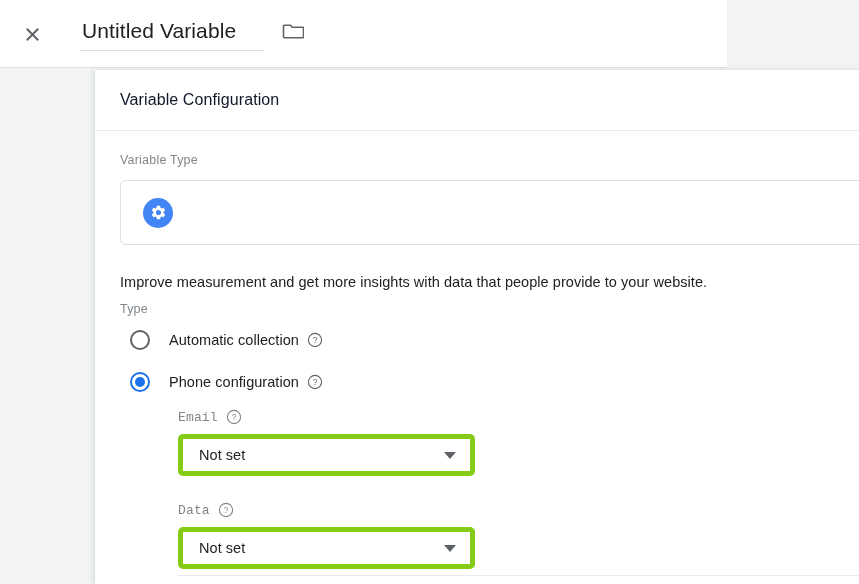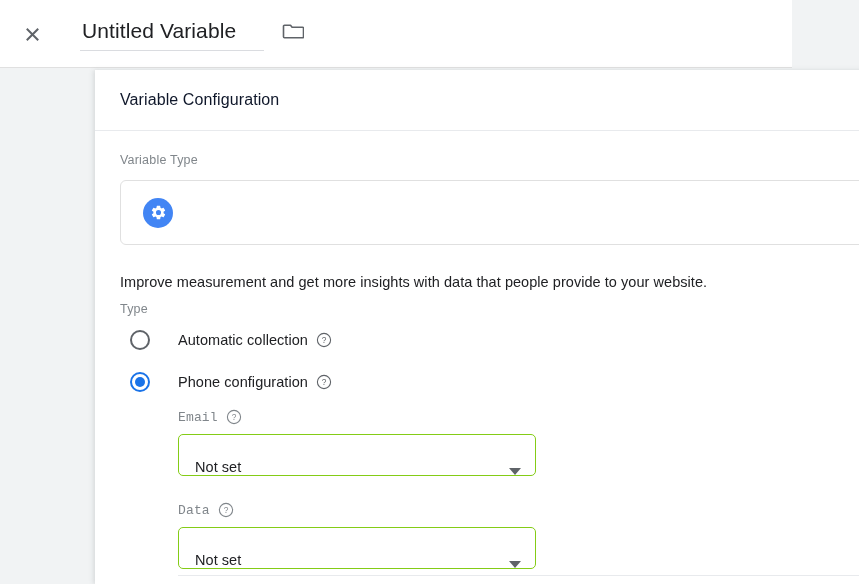--- a/index.html
+++ b/index.html
@@ -13,21 +13,21 @@
     background: #f1f3f4;
     font-family: "Liberation Sans", sans-serif;
     -webkit-font-smoothing: antialiased;
     color: #202124;
   }
 
   
   .topbar {
     position: absolute;
     top: 0; left: 0;
-    width: 792px;
+    width: 727px;
     height: 68px;
     background: #ffffff;
     border-bottom: 1px solid #e0e0e0;
     box-sizing: border-box;
     display: flex;
     align-items: center;
   }
   .close-btn {
     width: 40px; height: 40px;
     margin-left: 12px;
@@ -165,21 +165,21 @@
   }
   .radio-outer.checked {
     border-color: #1a73e8;
   }
   .radio-dot {
     width: 10px; height: 10px;
     border-radius: 50%;
     background: #1a73e8;
   }
   .radio-label {
-    margin-left: 28px;
+    margin-left: 19px;
     font-size: 14.5px;
     color: #202124;
     letter-spacing: 0.05px;
   }
   .help-icon {
     margin-left: 8px;
     width: 16px; height: 16px;
     display: inline-flex;
     align-items: center;
     justify-content: center;
@@ -197,27 +197,27 @@
     align-items: center;
   }
   .sub-label {
     font-size: 13px;
     color: #80868b;
     letter-spacing: 0.15px;
     font-family: Liberation Mono, monospace;
   }
   .select-box {
     margin-top: 9px;
-    width: 358px;
+    width: 297px;
     height: 42px;
-    border: 1px solid #84cc16;
+    border: 5px solid #84cc16;
     border-radius: 5px;
     box-sizing: border-box;
     display: flex;
-    align-items: flex-end;
+    align-items: center;
     justify-content: space-between;
     padding: 0 14px 0 16px;
     cursor: pointer;
     background: #fff;
   }
   .select-value {
     font-size: 14.5px;
     color: #202124;
     letter-spacing: 0.05px;
   }

